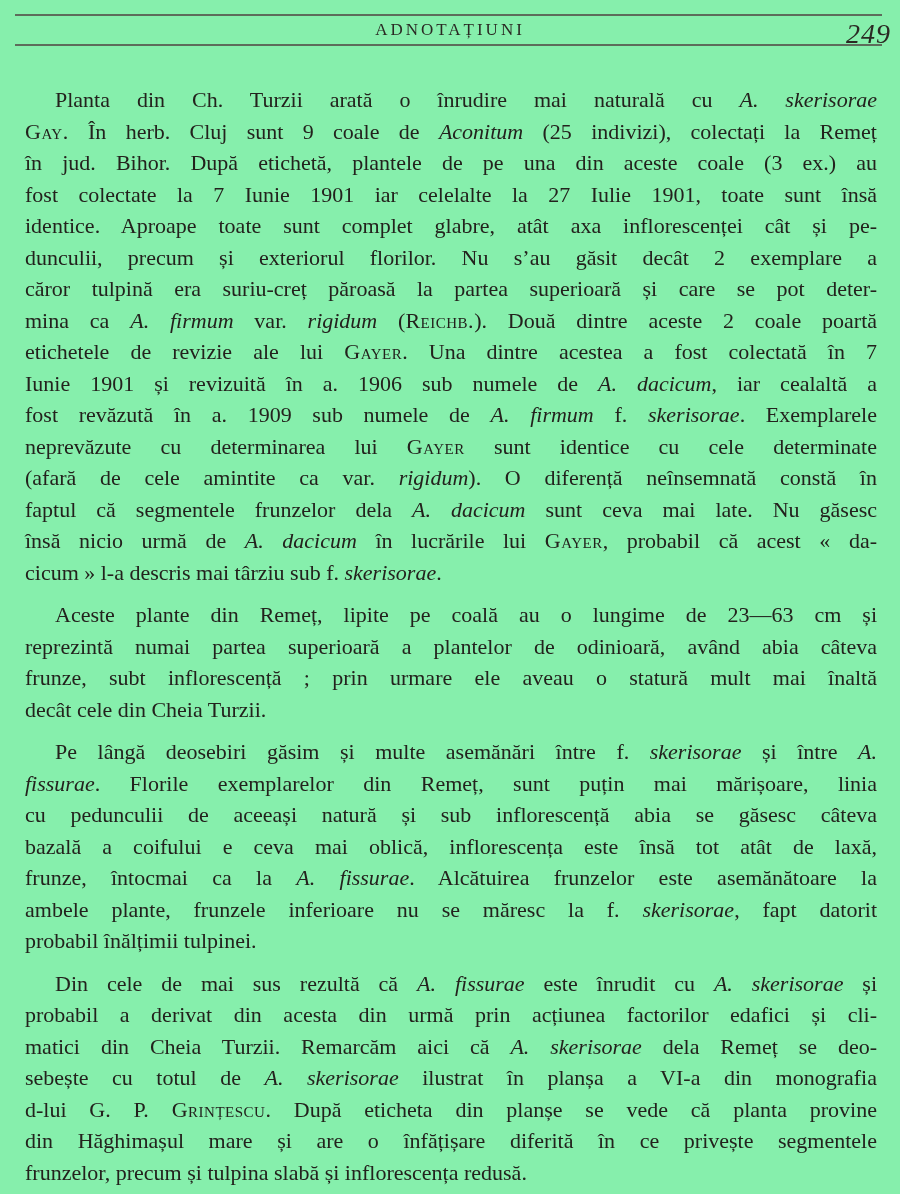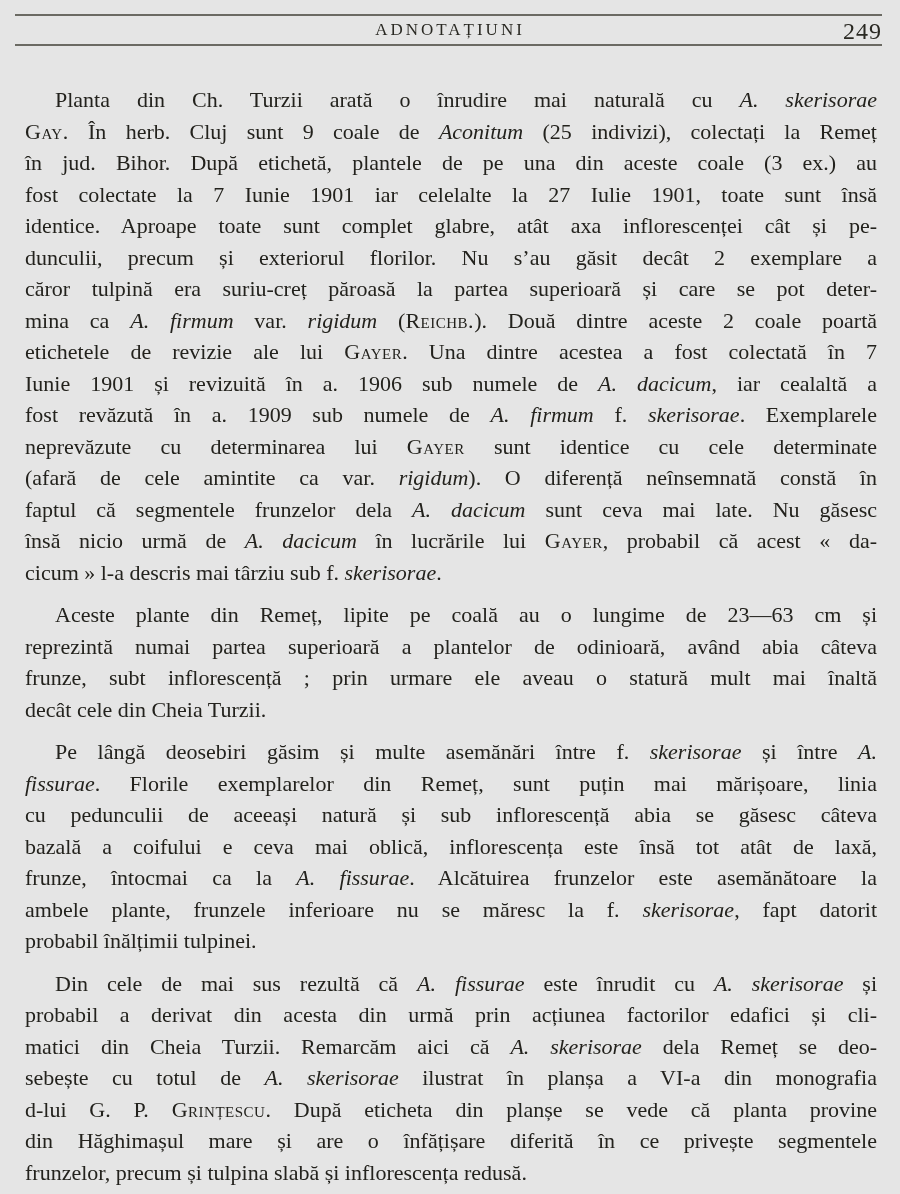--- a/index.html
+++ b/index.html
@@ -29,24 +29,25 @@
     left: 0;
     right: 0;
     text-align: center;
     font-size: 17px;
     letter-spacing: 3px;
     color: #2a2923;
   }
   .page-number {
     position: absolute;
     top: 18px;
-    right: 18px;
-    font-size: 24px;
+    right: 9px;
+    font-size: 28px;
     letter-spacing: 1px;
     color: #2a2923;
+    font-style: italic;
   }
   .text-block {
     position: absolute;
     top: 84px;
     left: 25px;
     right: 23px;
   }
   .para { margin: 0 0 11px 0; }
   .para:last-child { margin-bottom: 16px; }
   .line {
@@ -57,21 +58,21 @@
     white-space: normal;
   }
   .line.final { text-align-last: left; }
   .para .line:first-child { text-indent: 30px; }
   .it { font-style: italic; }
   .sc { font-variant: small-caps; letter-spacing: 0.5px; }
 </style>
 </head>
 <body>
 
-<div class="page" style="background: #e5e5e5; color: rgb(35, 34, 29);">
+<div class="page" style="background: #86efac; color: rgb(35, 34, 29);">
   <div class="rule rule-top" style="background: rgb(86, 85, 76);"></div>
   <div class="header-title">ADNOTAȚIUNI</div>
   <div class="page-number">249</div>
   <div class="rule rule-bottom" style="background: rgb(86, 85, 76);"></div>
   <div class="text-block">
       <div class="para">
         <div class="line"><span>Planta din Ch. Turzii arată o înrudire mai naturală cu </span><span class="it">A. skerisorae</span></div>
         <div class="line"><span class="sc">Gay.</span><span> În herb. Cluj sunt 9 coale de </span><span class="it">Aconitum</span><span> (25 indivizi), colectați la Remeț</span></div>
         <div class="line"><span>în jud. Bihor. După etichetă, plantele de pe una din aceste coale (3 ex.) au</span></div>
         <div class="line"><span>fost colectate la 7 Iunie 1901 iar celelalte la 27 Iulie 1901, toate sunt însă</span></div>

